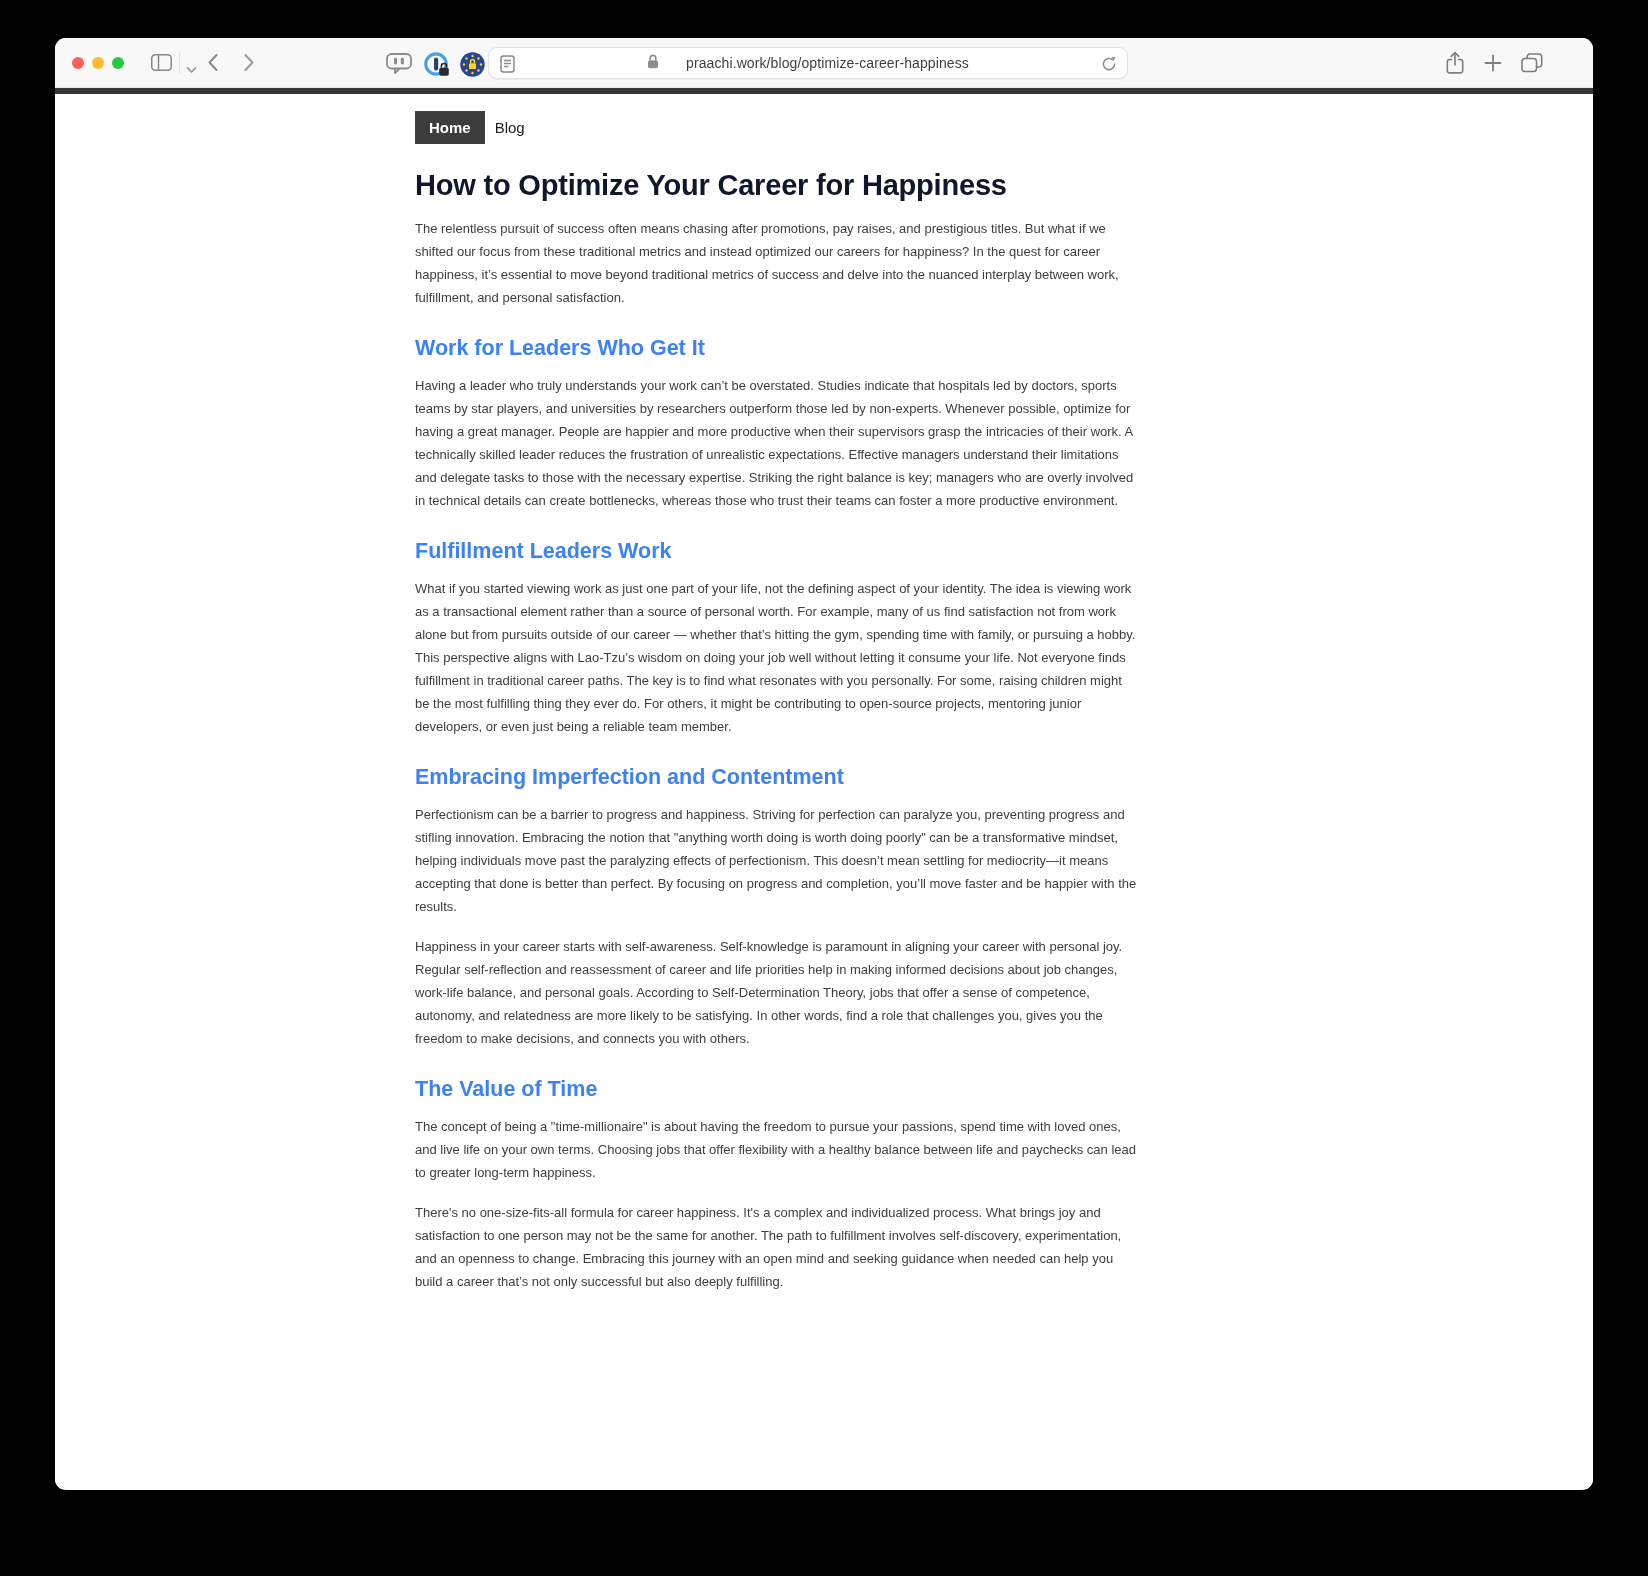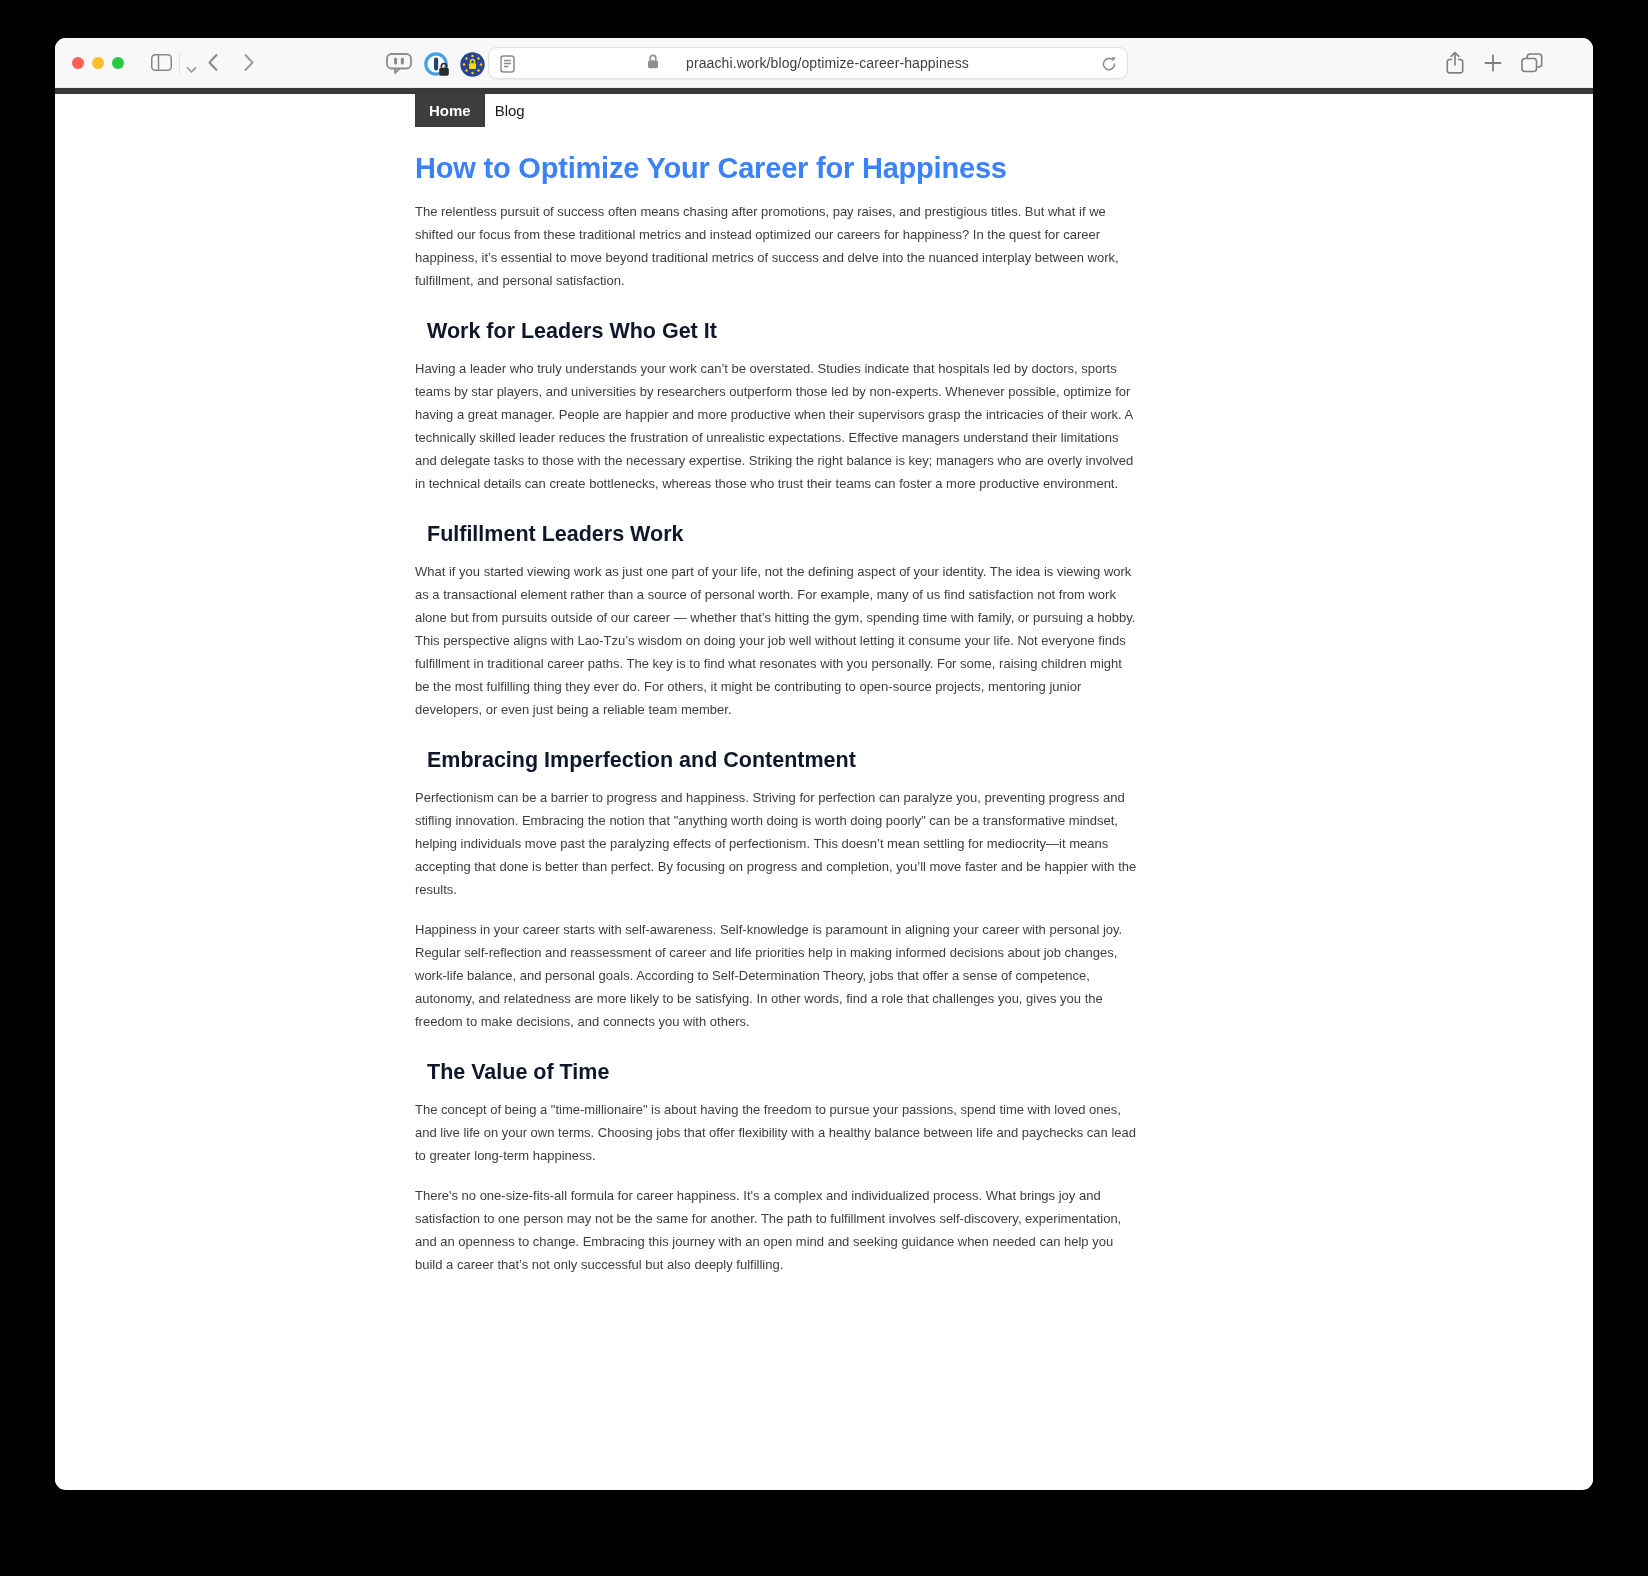--- a/index.html
+++ b/index.html
@@ -30,29 +30,29 @@
     display:flex; align-items:center; justify-content:center;
     box-shadow:0 0.5px 1.5px rgba(0,0,0,0.06);
   }
   .urlbar .reader { position:absolute; left:11px; top:7px; }
   .urlbar .refresh { position:absolute; right:10px; top:8px; }
   .url-center { display:flex; align-items:center; gap:7px; }
   .url-text { font-size:14px; color:#3f3f41; letter-spacing:0.1px;margin-left:20px; }
   .right-cluster { position:absolute; right:50px; top:13px; display:flex; align-items:center; gap:19px; }
   
   .page-topborder { height:6px; background:#39393b; }
-  .page { padding:0 0 0 360px; background:#fff; height:1395px; overflow:hidden; }
+  .page { padding:17px 0 0 360px; background:#fff; height:1395px; overflow:hidden; }
   .site-nav { display:flex; align-items:center; }
   .home-btn {
     background:#3d3d3d; color:#ffffff; font-weight:bold; font-size:15px;
     padding:8px 14px; border:none; display:inline-block;
   }
   .blog-link { color:#1e1e1e; font-size:15px; margin-left:10px; }
-  h1 { font-size:29px; font-weight:700; color:#3b82f6; margin:25px 0 15px; letter-spacing:-0.2px; width:722px; }
-  h2 { font-size:21.5px; font-weight:700; color:#0f172a; margin:27px 12px 13px; width:722px; }
+  h1 { font-size:29px; font-weight:700; color:#0f172a; margin:25px 0 15px; letter-spacing:-0.2px; width:722px; }
+  h2 { font-size:21.5px; font-weight:700; color:#3b82f6; margin:27px 0 13px; width:722px; }
   p  { font-size:13px; line-height:23px; color:#3e3e3e; margin:0 0 17px; width:722px; }
 </style>
 </head>
 <body>
 
 <div class="window">
 
   <div class="toolbar">
 
     <div class="traffic">

